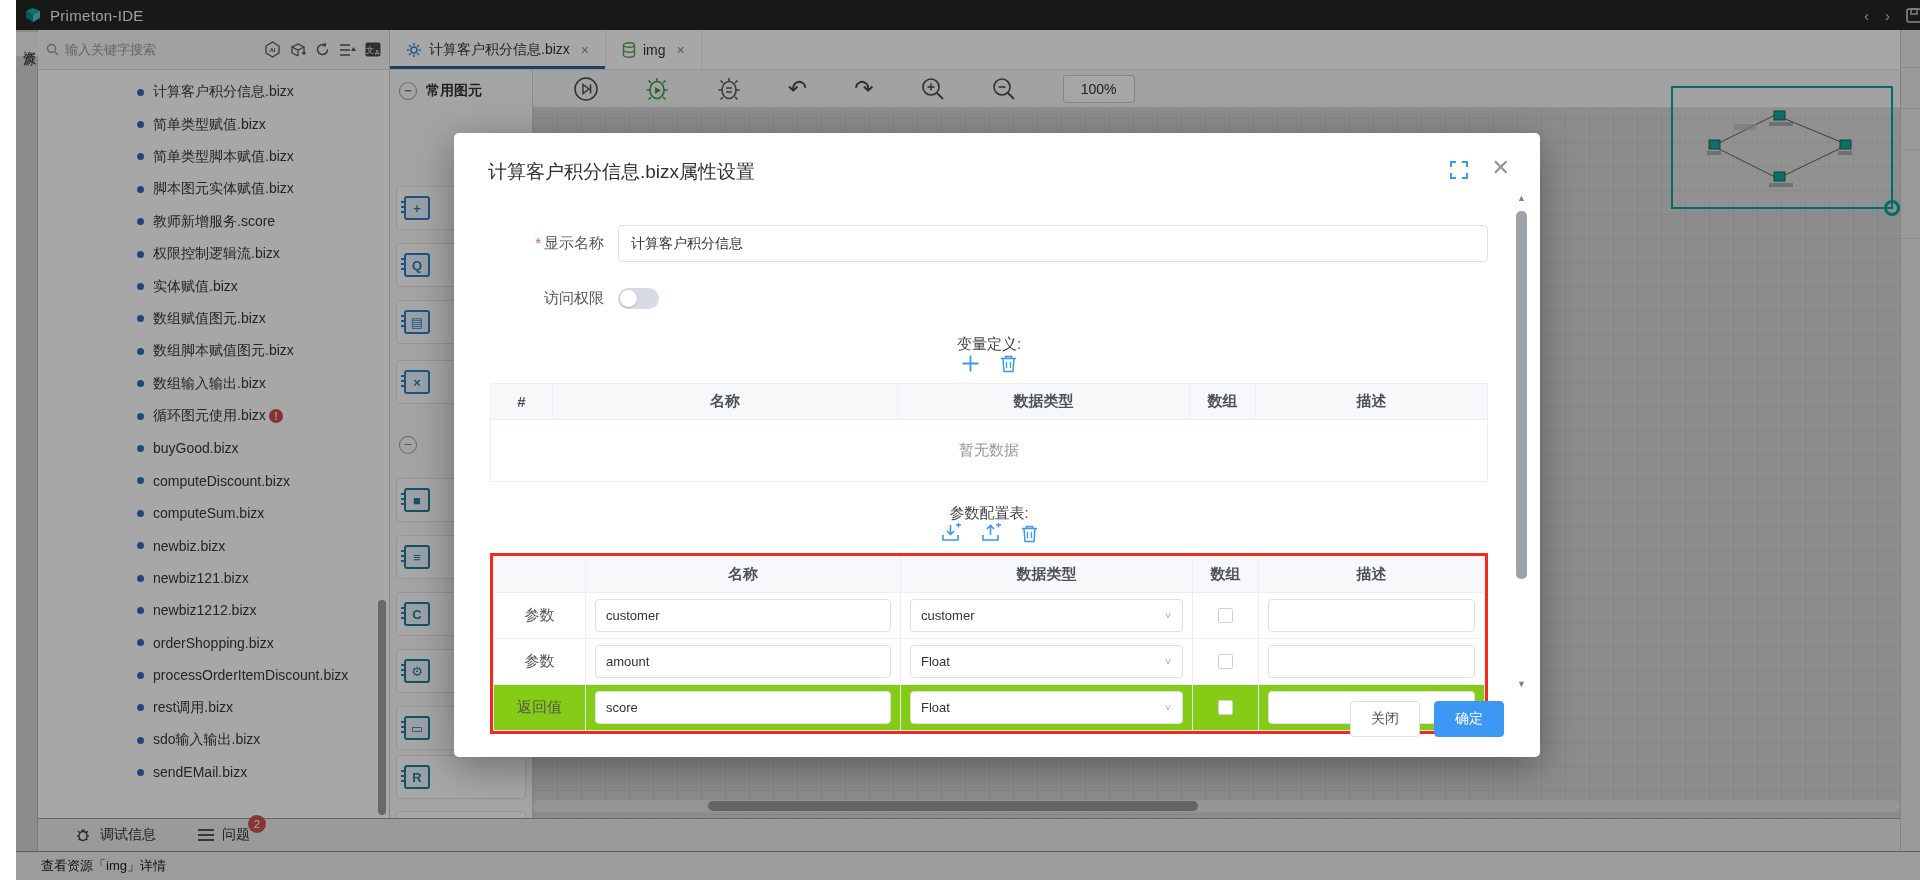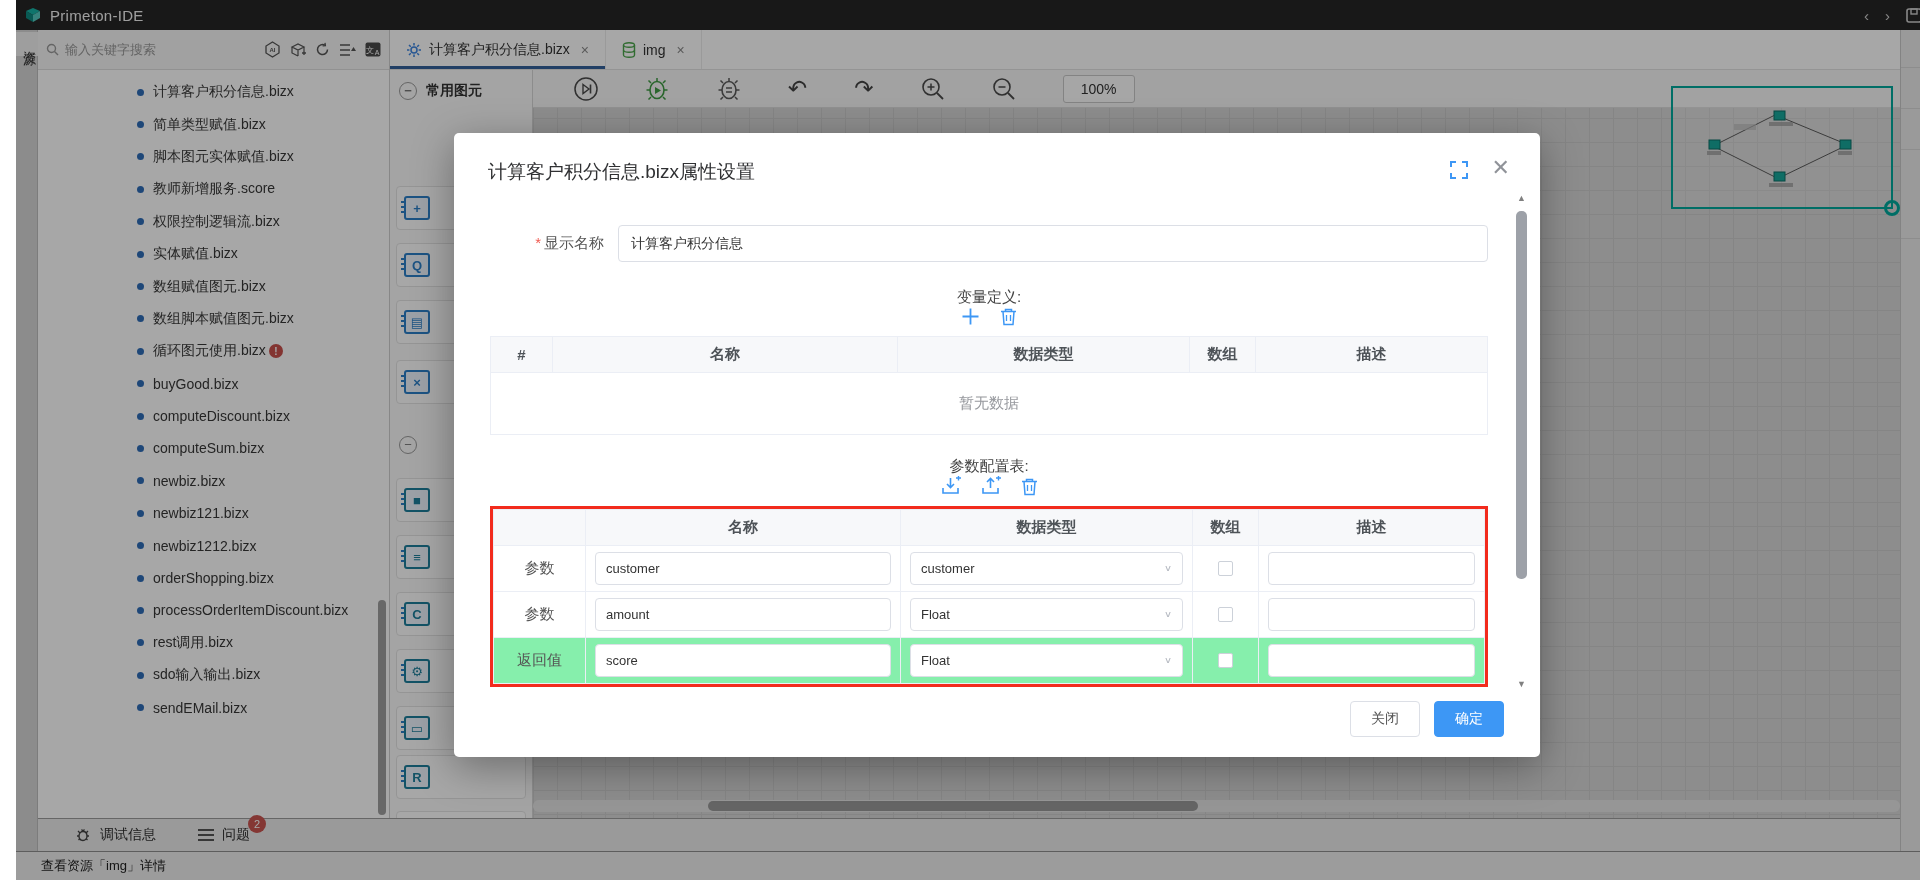--- a/index.html
+++ b/index.html
@@ -105,21 +105,21 @@
   .section-label { font-size:15px; color:#444; }
   .icon-group { display:flex; align-items:center; gap:20px; }
   .icon-group svg { display:block; cursor:pointer; }
   table.grid { width:100%; border-collapse:collapse; margin-top:10px; table-layout:fixed; }
   table.grid th { background:#f7f8fa; border:1px solid #ebeef5; height:36px; font-size:15px; color:#4e5358; font-weight:bold; }
   table.grid td { border:1px solid #ebeef5; background:#fff; }
   #vars-empty-cell { text-align:center; height:62px; color:#96989d; font-size:15px; border:1px solid #ebeef5; border-top:none; }
   #params-wrap { border:3px solid #f22b1d; margin-top:10px; }
   #params-wrap table.grid { margin-top:0; }
   td.type-cell { text-align:center; font-size:15px; color:#555; height:46px; }
-  tr.hl td { background:#86efac; }
+  tr.hl td { background:#84cc16; }
   .cell-pad { padding:6px 9px; }
   .mini-input { width:100%; height:33px; border:1px solid #dcdfe6; border-radius:4px; font-size:13px; color:#333; padding:0 10px; font-family:inherit; background:#fff; }
   .select-box { width:100%; height:33px; border:1px solid #dcdfe6; border-radius:4px; background:#fff;
     display:flex; align-items:center; justify-content:space-between; padding:0 10px; font-size:13px; color:#333; cursor:pointer; }
   .select-box .chev { color:#b6bac2; font-size:11px; transform:scaleY(.8); }
   .cbx { width:15px; height:15px; border:1px solid #ccd1d9; border-radius:2px; background:#fff; display:block; margin:0 auto; cursor:pointer; }
   #modal-footer { position:absolute; right:36px; bottom:20px; display:flex; gap:14px; }
   .btn { height:36px; padding:0 20px; border-radius:4px; font-size:14px; display:flex; align-items:center; cursor:pointer; font-family:inherit; }
   .btn-plain { background:#fff; border:1px solid #dcdfe6; color:#555; }
   .btn-primary { background:#3d97f5; border:1px solid #3d97f5; color:#fff; }
@@ -191,20 +191,24 @@
         <div class="side-item">
           <span class="bullet"></span>
           <span>计算客户积分信息.bizx</span>
         </div>
         <div class="side-item">
           <span class="bullet"></span>
           <span>简单类型赋值.bizx</span>
         </div>
         <div class="side-item">
           <span class="bullet"></span>
+          <span>简单类型脚本赋值.bizx</span>
+        </div>
+        <div class="side-item">
+          <span class="bullet"></span>
           <span>脚本图元实体赋值.bizx</span>
         </div>
         <div class="side-item">
           <span class="bullet"></span>
           <span>教师新增服务.score</span>
         </div>
         <div class="side-item">
           <span class="bullet"></span>
           <span>权限控制逻辑流.bizx</span>
         </div>
@@ -212,20 +216,24 @@
           <span class="bullet"></span>
           <span>实体赋值.bizx</span>
         </div>
         <div class="side-item">
           <span class="bullet"></span>
           <span>数组赋值图元.bizx</span>
         </div>
         <div class="side-item">
           <span class="bullet"></span>
           <span>数组脚本赋值图元.bizx</span>
+        </div>
+        <div class="side-item">
+          <span class="bullet"></span>
+          <span>数组输入输出.bizx</span>
         </div>
         <div class="side-item">
           <span class="bullet"></span>
           <span>循环图元使用.bizx</span>
           <span class="err-badge">!</span>
         </div>
         <div class="side-item">
           <span class="bullet"></span>
           <span>buyGood.bizx</span>
         </div>
@@ -429,20 +437,26 @@
     <span id="modal-close">✕</span>
 
     <div id="modal-body">
       <div class="form-row">
         <div class="form-label">
           <span class="req-star">*</span><span>显示名称</span>
         </div>
         <input class="text-input" value="计算客户积分信息" style="">
       </div>
 
+      <div class="form-row" style="margin-top:26px;">
+        <div class="form-label">访问权限</div>
+        <div class="toggle">
+            <div class="knob"></div>
+          </div>
+      </div>
 
       <div class="section-row">
         <span class="section-label">变量定义:</span>
         <div class="icon-group">
           <svg width="19" height="19" viewBox="0 0 19 19">
             <path d="M9.5 1.5 V17.5 M1.5 9.5 H17.5" stroke="#3d97f5" stroke-width="1.8"></path>
           </svg>
           <svg width="17" height="19" viewBox="0 0 17 19">
             <path d="M1 4.5 H16 M5.5 4.5 V2.5 H11.5 V4.5 M3 4.5 L4 17.5 H13 L14 4.5" fill="none" stroke="#3d97f5" stroke-width="1.5"></path>
             <path d="M6.5 8 V14 M10.5 8 V14" stroke="#3d97f5" stroke-width="1.3"></path>

